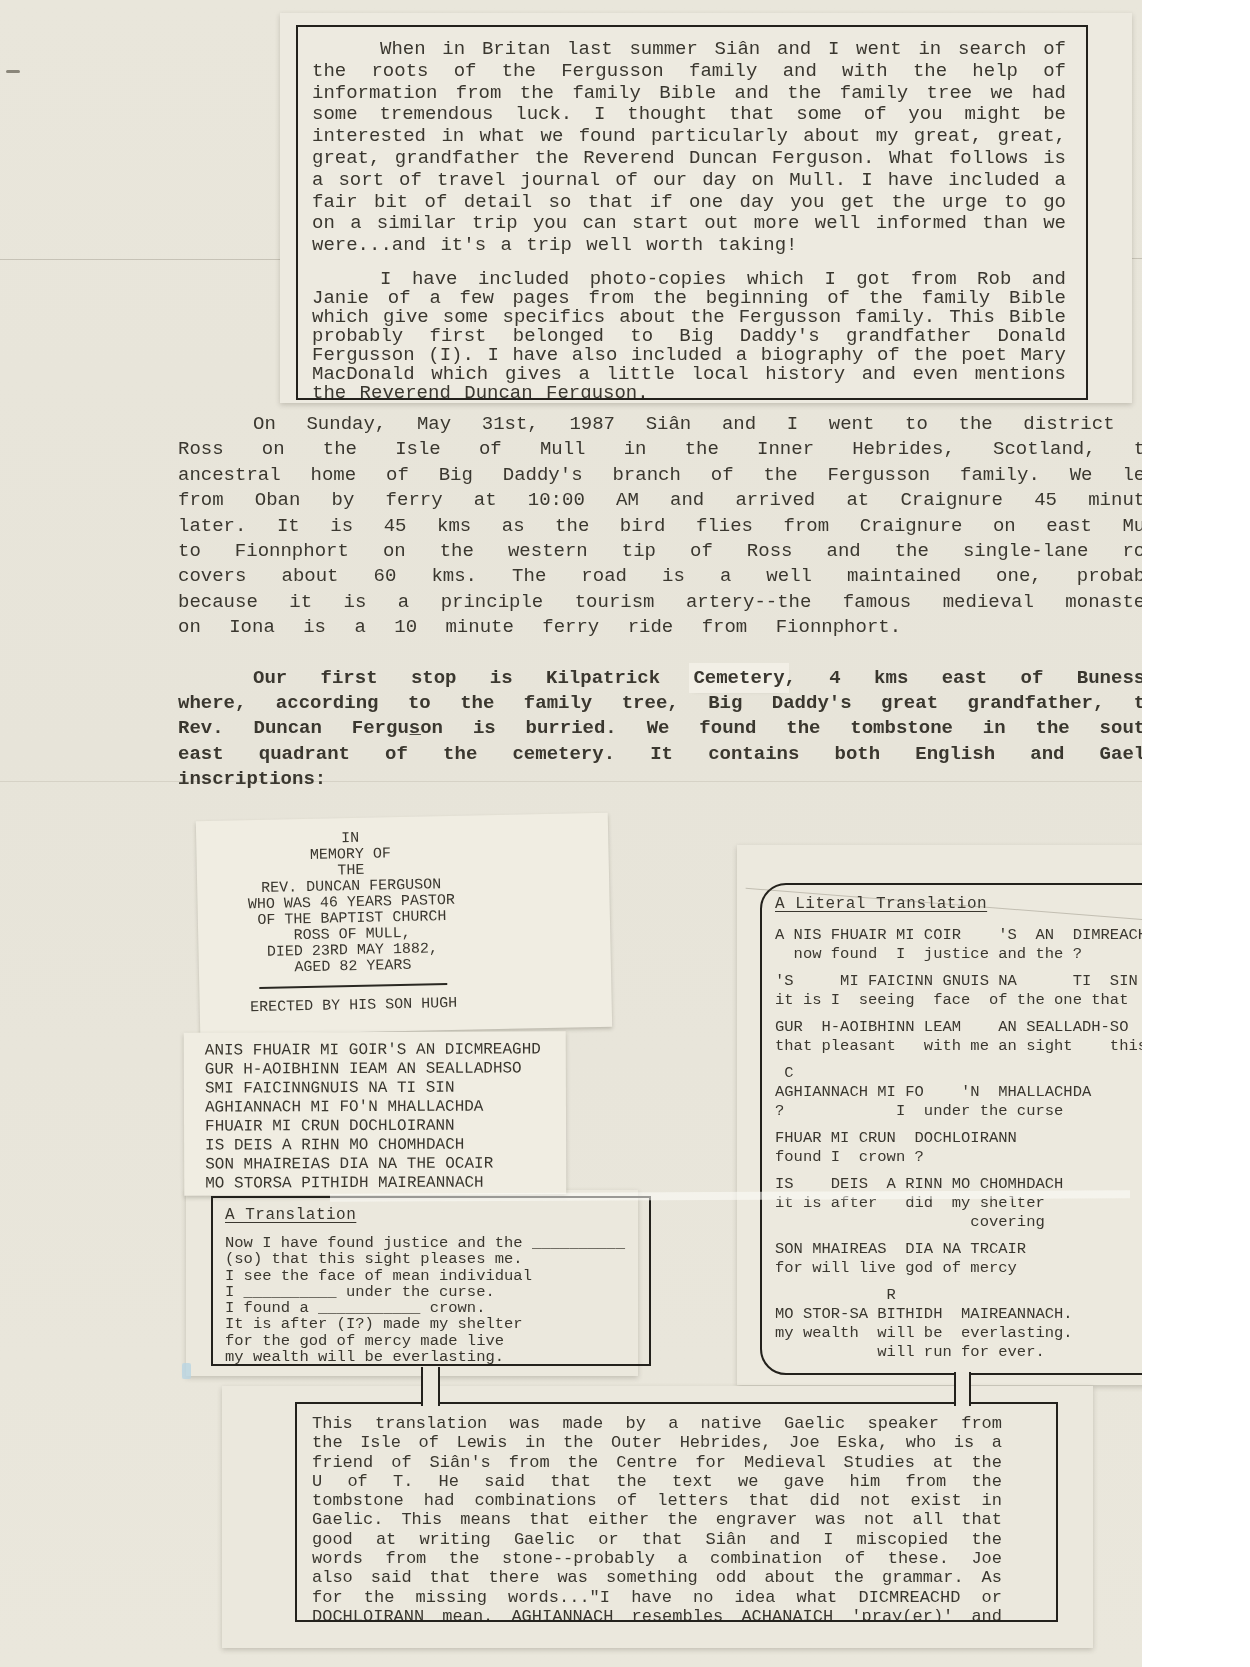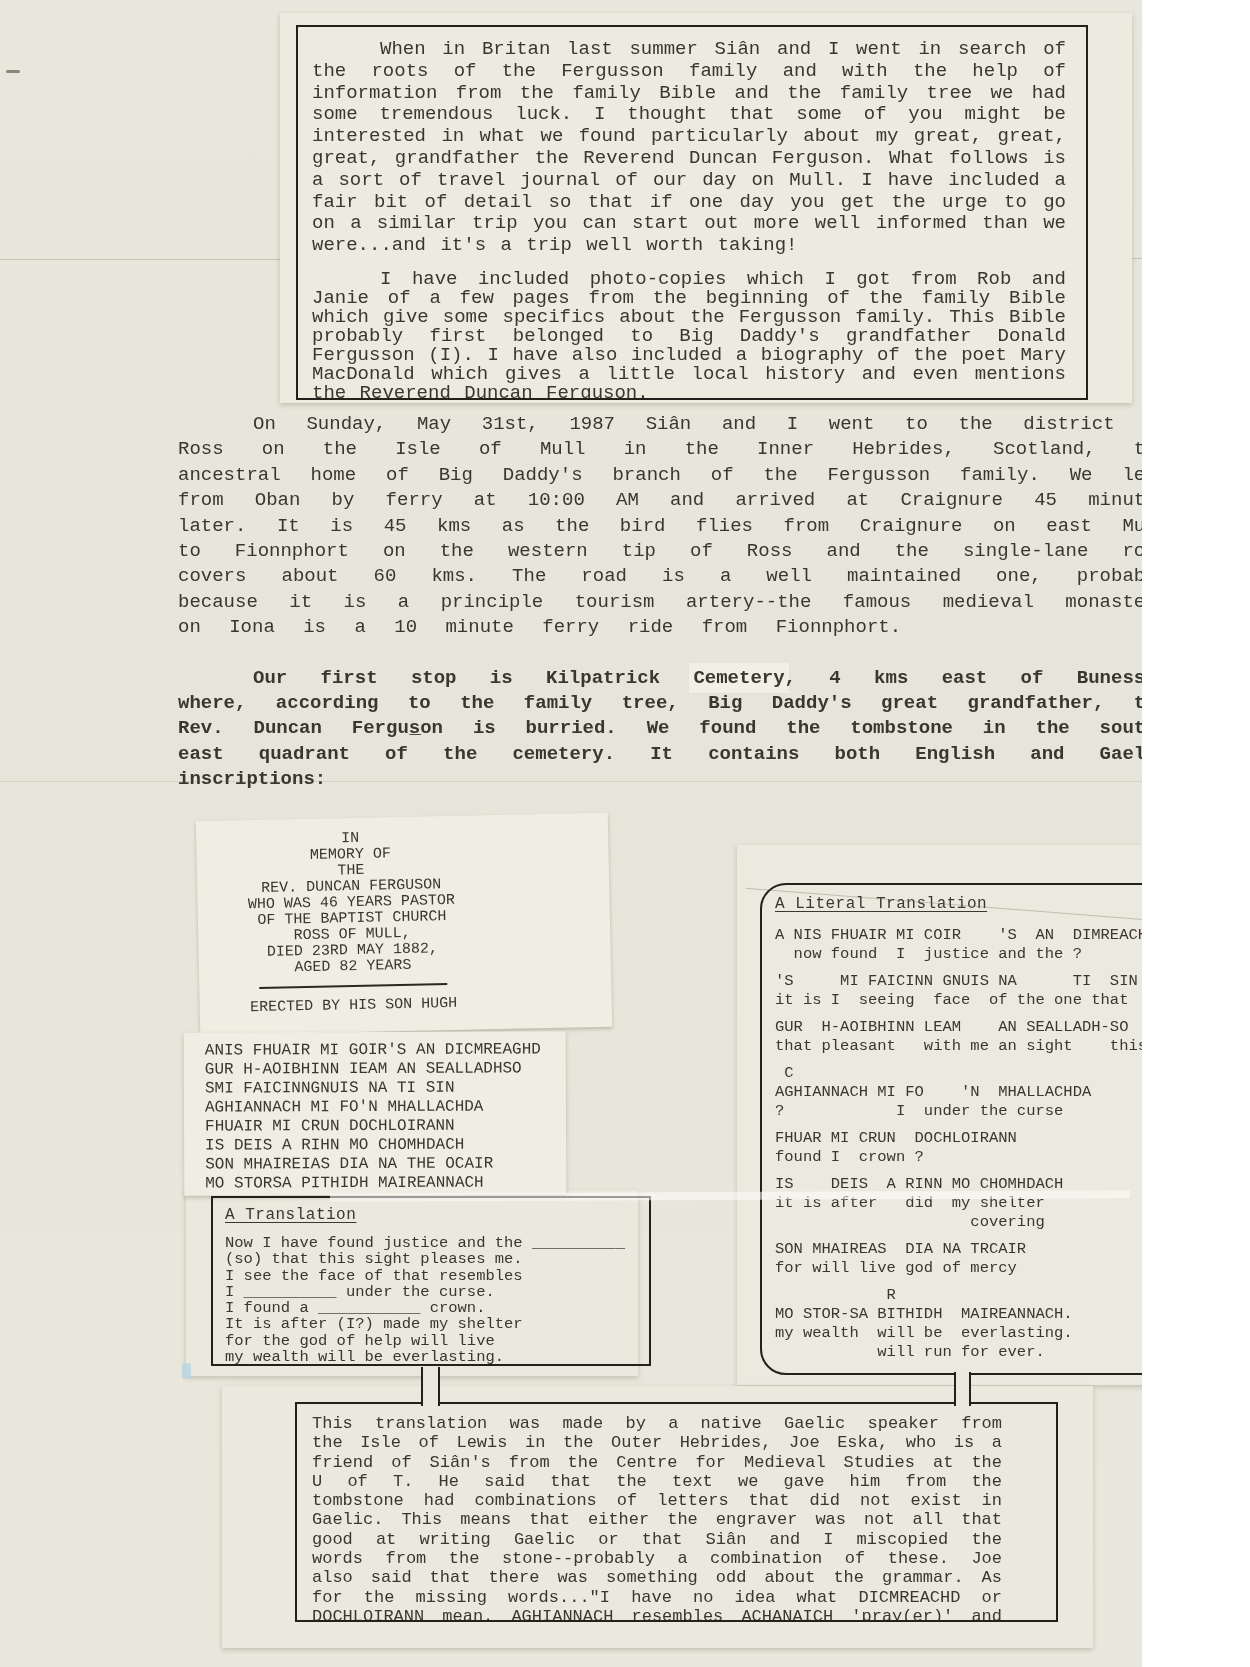--- a/index.html
+++ b/index.html
@@ -134,25 +134,25 @@
 my wealth  will be  everlasting.
            will run for ever.</div>
   </div>
 
   <div class="sheet sheet-left"></div>
   <div class="tear"></div>
   <div class="bordered trans-box">
     <div class="box-heading">A Translation</div>
     <div class="t-line">Now I have found justice and the __________</div>
     <div class="t-line">(so) that this sight pleases me.</div>
-    <div class="t-line">I see the face of that resembles</div>
+    <div class="t-line">I see the face of mean individual</div>
     <div class="t-line">I __________ under the curse.</div>
     <div class="t-line">I found a ___________ crown.</div>
     <div class="t-line">It is after (I?) made my shelter</div>
-    <div class="t-line">for the god of help will live</div>
+    <div class="t-line">for the god of mercy made live</div>
     <div class="t-line">my wealth will be everlasting.</div>
   </div>
 
   <div class="sheet sheet-bottom"></div>
   <div class="bordered commentary-box">
     <p>This translation was made by a native Gaelic speaker from the Isle of Lewis in the Outer Hebrides, Joe Eska, who is a friend of Siân's from the Centre for Medieval Studies at the U of T.  He said that the text we gave him from the tombstone had combinations of letters that did not exist in Gaelic.  This means that either the engraver was not all that good at writing Gaelic or that Siân and I miscopied the words from the stone--probably a combination of these.  Joe also said that there was something odd about the grammar.  As for the missing words..."I have no idea what DICMREACHD or DOCHLOIRANN mean.  AGHIANNACH resembles ACHANAICH 'pray(er)' and AGHANNACH 'proverb(ial)'".</p>
   </div>
   <div class="neck neck-left"></div>
   <div class="neck neck-right"></div>
   <div class="speck"></div>

